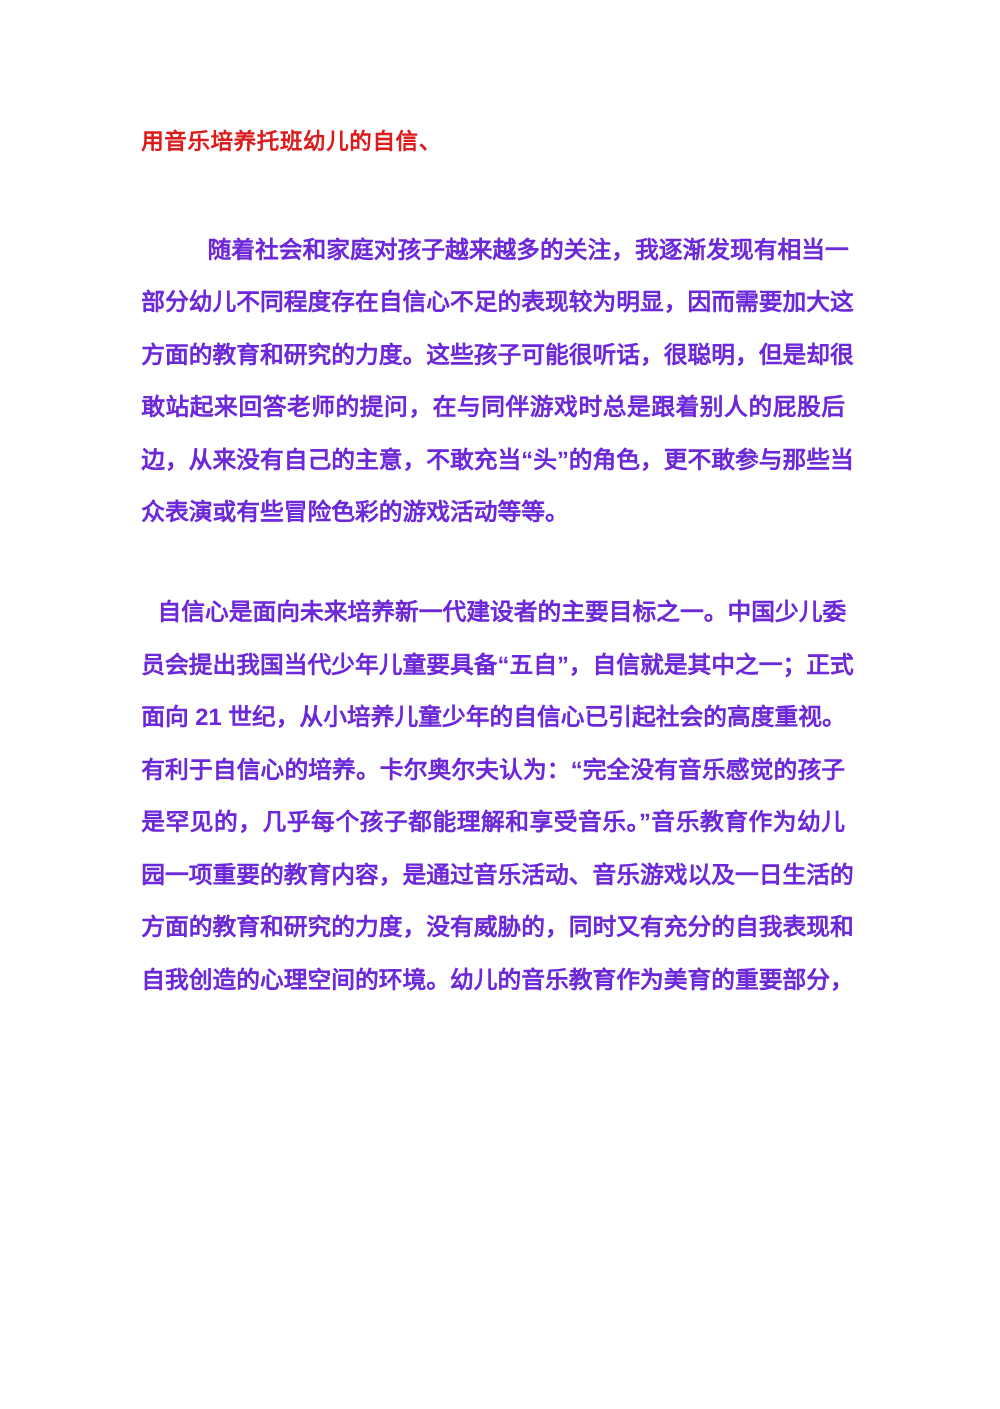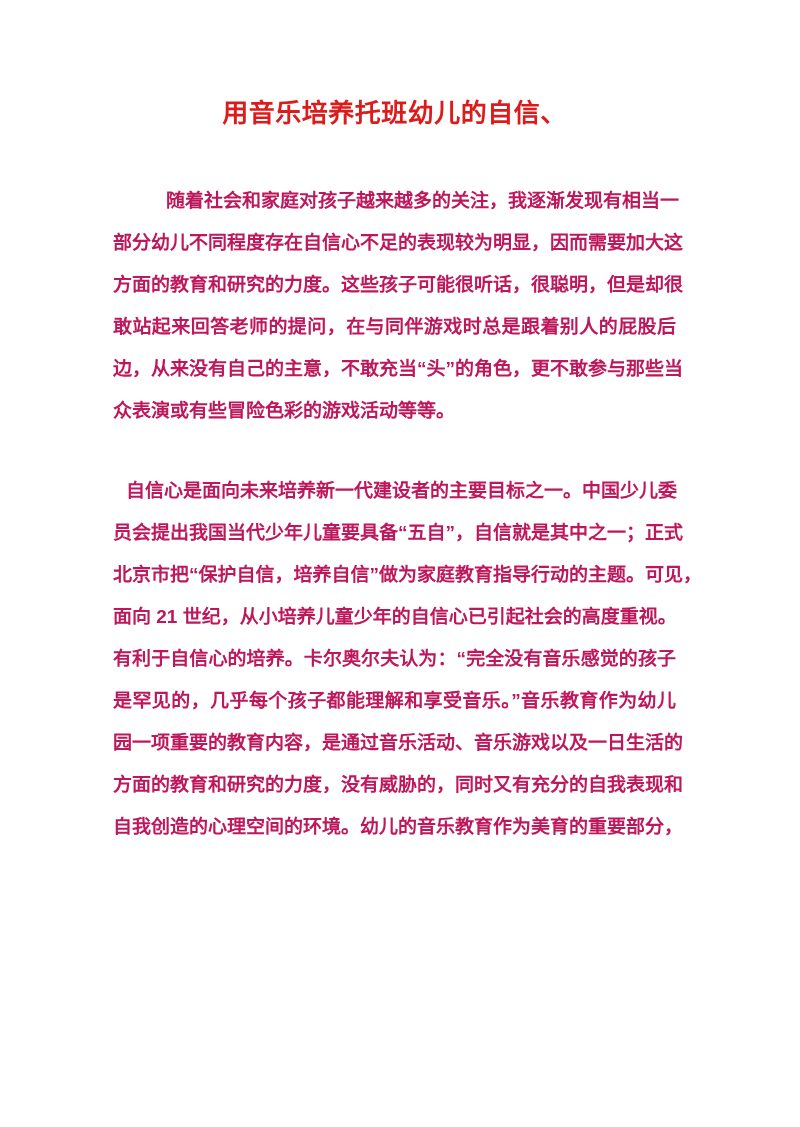--- a/index.html
+++ b/index.html
@@ -12,31 +12,30 @@
   }
   .page {
     width: 800px;
     height: 1127px;
     background: #ffffff;
     padding: 96px 124px 0 113px;
   }
   .doc-title {
     display: block;
     width: 100%;
-    text-align: center;
     color: #dc1c1c;
-    font-size: 26px;
+    font-size: 18px;
     font-weight: bold;
     line-height: 34px;
     letter-spacing: 0.5px;
   }
   .paragraph {
     font-size: 19px;
     font-weight: bold;
-    color: #be185d;
+    color: #6d28d9;
     line-height: 42px;
   }
   .p1 { margin-top: 50px; }
   .p2 { margin-top: 38px; }
   .line {
     white-space: nowrap;
     text-align: justify;
     text-align-last: justify;
     height: 42px;
   }
@@ -59,21 +58,20 @@
     <div class="line">部分幼儿不同程度存在自信心不足的表现较为明显，因而需要加大这</div>
     <div class="line">方面的教育和研究的力度。这些孩子可能很听话，很聪明，但是却很</div>
     <div class="line">敢站起来回答老师的提问，在与同伴游戏时总是跟着别人的屁股后</div>
     <div class="line">边，从来没有自己的主意，不敢充当“头”的角色，更不敢参与那些当</div>
     <div class="line short">众表演或有些冒险色彩的游戏活动等等。</div>
   </div>
 
   <div class="paragraph p2">
     <div class="line indent-half">自信心是面向未来培养新一代建设者的主要目标之一。中国少儿委</div>
     <div class="line">员会提出我国当代少年儿童要具备“五自”，自信就是其中之一；正式</div>
-    <div class="line">北京市把“保护自信，培养自信”做为家庭教育指导行动的主题。可见，</div>
     <div class="line">面向 21 世纪，从小培养儿童少年的自信心已引起社会的高度重视。</div>
     <div class="line">有利于自信心的培养。卡尔奥尔夫认为：“完全没有音乐感觉的孩子</div>
     <div class="line">是罕见的，几乎每个孩子都能理解和享受音乐。”音乐教育作为幼儿</div>
     <div class="line">园一项重要的教育内容，是通过音乐活动、音乐游戏以及一日生活的</div>
     <div class="line">方面的教育和研究的力度，没有威胁的，同时又有充分的自我表现和</div>
     <div class="line">自我创造的心理空间的环境。幼儿的音乐教育作为美育的重要部分，</div>
   </div>
 
 </div>
 

